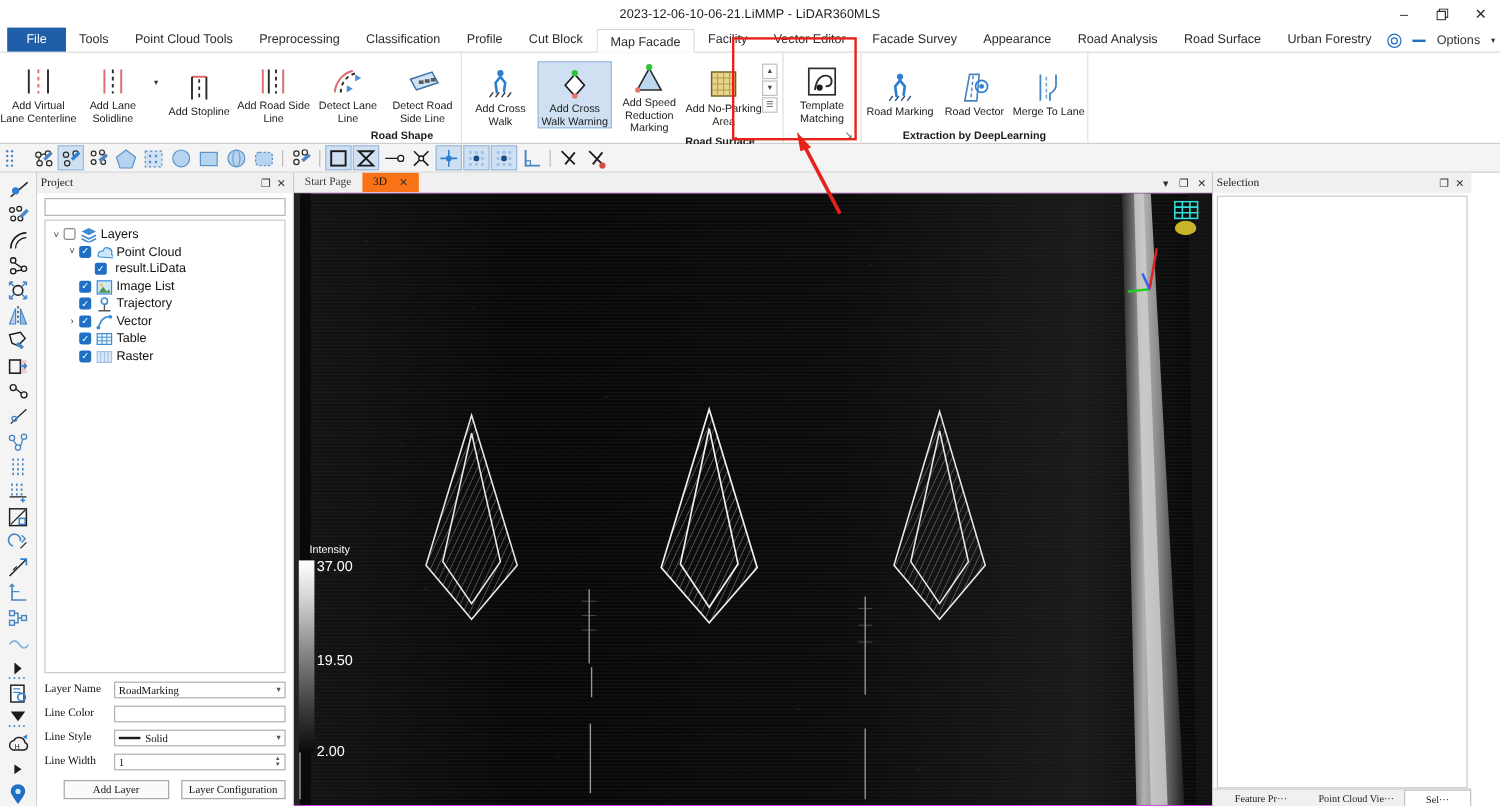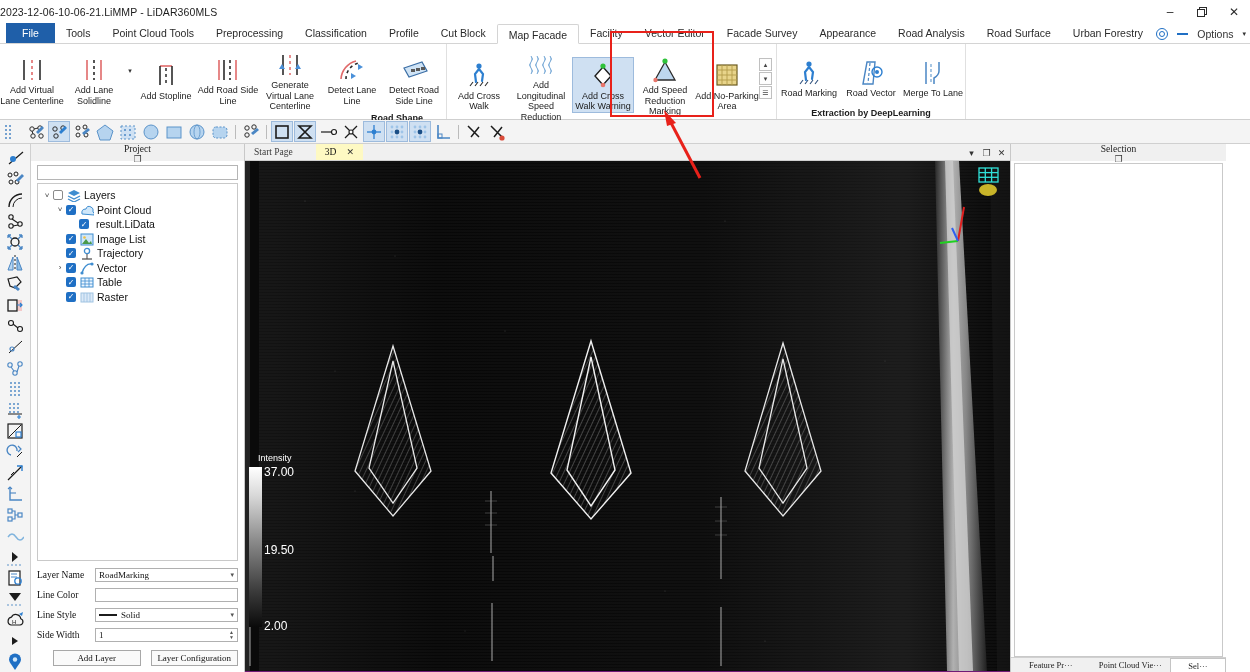--- a/index.html
+++ b/index.html
@@ -8,21 +8,21 @@
     overflow: hidden;
     font-family: "Liberation Sans", sans-serif;
     background: #ffffff;
   }
   body { position: relative; }
 
   
   .titlebar {
     position: absolute; top: 0; left: 0; width: 1250px; height: 24px;
     background: #ffffff;
-    display: flex; align-items: center; 
+    display: flex; align-items: center; justify-content: center;
   }
   .titlebar-text {
     font-size: 10.5px; color: #1c1c1c; letter-spacing: .1px;
   }
   .win-controls {
     position: absolute; right: 0; top: 0; height: 24px;
     display: flex; align-items: center;
   }
   .win-btn {
     width: 32px; height: 24px; display: flex; align-items: center;
@@ -135,21 +135,20 @@
   
   .panel-project {
     position: absolute; top: 144px; left: 31px; width: 214px; height: 528px;
     background: #ffffff; border-right: 1px solid #c8c8c8;
     display: flex; flex-direction: column;
   }
   .panel-head {
     height: 17px; background: #f0f0f0; display: flex; align-items: center;
     padding: 0 3px; font-size: 9.5px; color: #1c1c1c;
     font-family: "Liberation Serif", serif;
-    flex-direction: column;
   }
   .panel-head .sp { flex: 1; }
   .panel-head .hbtn { width: 13px; text-align: center; font-size: 9px; color: #333; }
   .proj-search {
     margin: 4px 6px 3px 6px; height: 15px; border: 1px solid #b5b5b5; background: #fff;
   }
   .tree { flex: 1; margin: 0 6px; border: 1px solid #c9c9c9; padding: 4px 0 0 3px; overflow: hidden; }
   .tnode { display: flex; align-items: center; height: 14.5px; font-size: 10.5px; color: #111; }
   .tnode .exp { width: 12px; text-align: center; font-size: 8px; color: #444; }
   .tnode .cb {
@@ -189,29 +188,29 @@
     display: flex; flex-direction: column; background: #fff;
   }
   .viewtabs {
     height: 17px; background: #f0f0f0; display: flex; align-items: stretch;
     position: relative; border-bottom: 1px solid #cfcfcf;
   }
   .vtab {
     display: flex; align-items: center; padding: 0 9px; font-size: 9.5px;
     color: #3b3b3b; font-family: "Liberation Serif", serif;
   }
-  .vtab.active { background: #fef9c3; color: #111; margin-left: 14px; }
+  .vtab.active { background: #f97316; color: #111; }
   .vtab .x { margin-left: 10px; font-size: 9px; color: #333; }
   .viewtabs-right {
     position: absolute; right: 2px; top: 0; height: 17px;
     display: flex; align-items: center; gap: 2px;
   }
   .viewtabs-right span { width: 13px; text-align: center; font-size: 9px; color: #333; }
 
-  .viewport { flex: 1; position: relative; background: #701a75; overflow: hidden; }
+  .viewport { flex: 1; position: relative; background: #d946ef; overflow: hidden; }
   .vp-canvas { position: absolute; inset: 0; }
 
   .legend {
     position: absolute; left: 3px; top: 300px; width: 64px;
     font-family: "Liberation Sans", sans-serif; color: #fff;
     font-size: 9.5px; pointer-events: none;
   }
   .legend-title { position: absolute; left: 10px; top: -8px; font-size: 9px; }
   .legend-bar {
     position: absolute; left: 1px; top: 6px; width: 13px; height: 160px;
@@ -325,32 +324,20 @@
               <line x1="11" y1="2" x2="11" y2="22" stroke="#2b2b2b" stroke-width="1.6"></line>
               <line x1="17" y1="2" x2="17" y2="22" stroke="#2b2b2b" stroke-width="1.6" stroke-dasharray="3 3"></line>
               <line x1="23" y1="2" x2="23" y2="22" stroke="#e06a6a" stroke-width="1.6"></line>
             </svg>
           </div>
           <div class="lbl">Add Road Side Line</div>
         </div>
         <div class="rbtn">
           <div class="ico">
             <svg width="32" height="24" viewBox="0 0 32 24">
-              <line x1="9" y1="2" x2="9" y2="22" stroke="#2b2b2b" stroke-width="1.6"></line>
-              <line x1="16" y1="2" x2="16" y2="22" stroke="#e06a6a" stroke-width="1.5" stroke-dasharray="3 3"></line>
-              <line x1="23" y1="2" x2="23" y2="22" stroke="#2b2b2b" stroke-width="1.6"></line>
-              <path d="M5 16 l3 -5 l3 5z" fill="#4a90d9"></path>
-              <path d="M21 16 l3 -5 l3 5z" fill="#4a90d9"></path>
-            </svg>
-          </div>
-          <div class="lbl">Generate Virtual Lane Centerline</div>
-        </div>
-        <div class="rbtn">
-          <div class="ico">
-            <svg width="32" height="24" viewBox="0 0 32 24">
               <path d="M5 21 A20 20 0 0 1 20 3" fill="none" stroke="#e06a6a" stroke-width="1.6"></path>
               <path d="M10 21 A16 16 0 0 1 23 5" fill="none" stroke="#2b2b2b" stroke-width="1.6" stroke-dasharray="3 3"></path>
               <path d="M22 6 l5 3 l-5 3z" fill="#4a90d9"></path>
               <path d="M15 15 l5 3 l-5 3z" fill="#4a90d9"></path>
             </svg>
           </div>
           <div class="lbl">Detect Lane Line</div>
         </div>
         <div class="rbtn">
           <div class="ico">
@@ -377,33 +364,20 @@
               <path d="M13 7 l-4 5 l1 8 M13 7 l4 5 l-1 7" stroke="#2d7fd0" stroke-width="2.2" fill="none" stroke-linecap="round"></path>
               <g stroke="#2b2b2b" stroke-width="1.1">
                 <line x1="4" y1="24" x2="7" y2="20"></line>
                 <line x1="9" y1="24" x2="12" y2="20"></line>
                 <line x1="14" y1="24" x2="17" y2="20"></line>
                 <line x1="19" y1="24" x2="22" y2="20"></line>
               </g>
             </svg>
           </div>
           <div class="lbl">Add Cross Walk</div>
-        </div>
-        <div class="rbtn">
-          <div class="ico">
-            <svg width="28" height="24" viewBox="0 0 28 24">
-              <g fill="#bdd7ef" stroke="#6a9fd0" stroke-width="0.9">
-                <path d="M4 3 q3 3 0 6 q-3 3 0 6 q3 3 0 6"></path>
-                <path d="M10 3 q3 3 0 6 q-3 3 0 6 q3 3 0 6"></path>
-                <path d="M17 3 q3 3 0 6 q-3 3 0 6 q3 3 0 6"></path>
-                <path d="M23 3 q3 3 0 6 q-3 3 0 6 q3 3 0 6"></path>
-              </g>
-            </svg>
-          </div>
-          <div class="lbl">Add Longitudinal Speed Reduction</div>
         </div>
         <div class="rbtn sel">
           <div class="ico">
             <svg width="26" height="26" viewBox="0 0 26 26">
               <polygon points="13,5 21,14 13,23 5,14" fill="#ffffff" stroke="#1c1c1c" stroke-width="1.4"></polygon>
               <circle cx="13" cy="4" r="2.6" fill="#2fc23a"></circle>
               <circle cx="13" cy="23" r="2.3" fill="#e8756a"></circle>
             </svg>
           </div>
           <div class="lbl">Add Cross Walk Warning</div>
@@ -434,20 +408,36 @@
           </div>
           <div class="lbl">Add No-Parking Area</div>
         </div>
         <div class="spinbox">
           <div class="spin-cell">▴</div>
           <div class="spin-cell">▾</div>
           <div class="spin-cell">☰</div>
         </div>
       </div>
       <div class="rgroup-title right">Road Surface</div>
+    </div>
+    <div class="rgroup">
+      <div class="rgroup-items">
+        <div class="rbtn">
+          <div class="ico">
+            <svg width="26" height="26" viewBox="0 0 26 26">
+              <rect x="2" y="2" width="22" height="22" fill="none" stroke="#2b2b2b" stroke-width="1.4"></rect>
+              <path d="M7 20 q2 -12 9 -12 q5 0 5 5 q0 4 -5 4" fill="none" stroke="#2b2b2b" stroke-width="1.6"></path>
+              <circle cx="11" cy="18" r="2.6" fill="#1c1c1c"></circle>
+            </svg>
+          </div>
+          <div class="lbl">Template Matching</div>
+        </div>
+      </div>
+      <div class="rgroup-title right"></div>
+      <div class="dlg-launcher">↘</div>
     </div>
     <div class="rgroup">
       <div class="rgroup-items">
         <div class="rbtn">
           <div class="ico">
             <svg width="26" height="26" viewBox="0 0 26 26">
               <circle cx="13" cy="4" r="2.6" fill="#2d7fd0"></circle>
               <path d="M13 7 l-4 5 l1 8 M13 7 l4 5 l-1 7" stroke="#2d7fd0" stroke-width="2.2" fill="none" stroke-linecap="round"></path>
               <g stroke="#2b4f7c" stroke-width="1.1">
                 <line x1="4" y1="24" x2="7" y2="20"></line>
@@ -1006,21 +996,21 @@
     </div>
     <div class="prow">
       <div class="plabel">Line Style</div>
       <div class="pfield">
         <span class="solidline"></span>
         <span>Solid</span>
         <span class="car">▾</span>
       </div>
     </div>
     <div class="prow">
-      <div class="plabel">Side Width</div>
+      <div class="plabel">Line Width</div>
       <div class="pfield">
         <span>1</span>
         <span class="sp2">▲<br>▼</span>
       </div>
     </div>
     <div class="pbtns">
       <div class="pbtn">Add Layer</div>
       <div class="pbtn">Layer Configuration</div>
     </div>
   </div>

